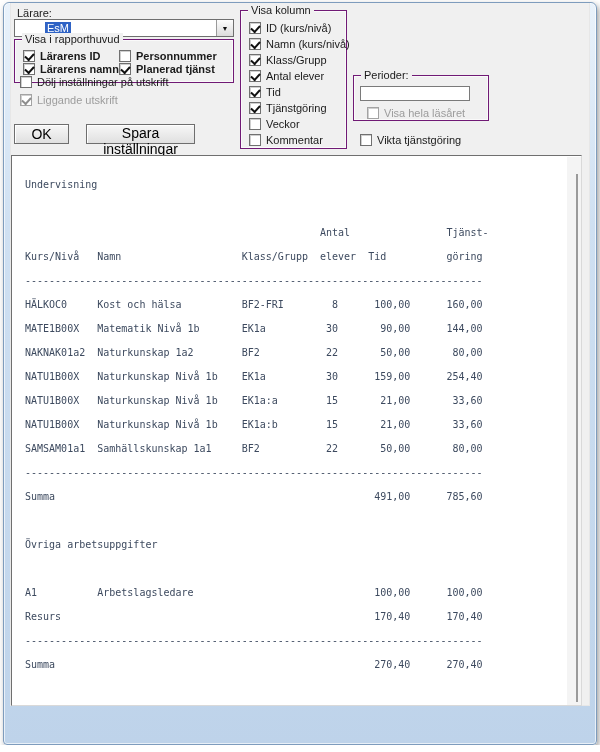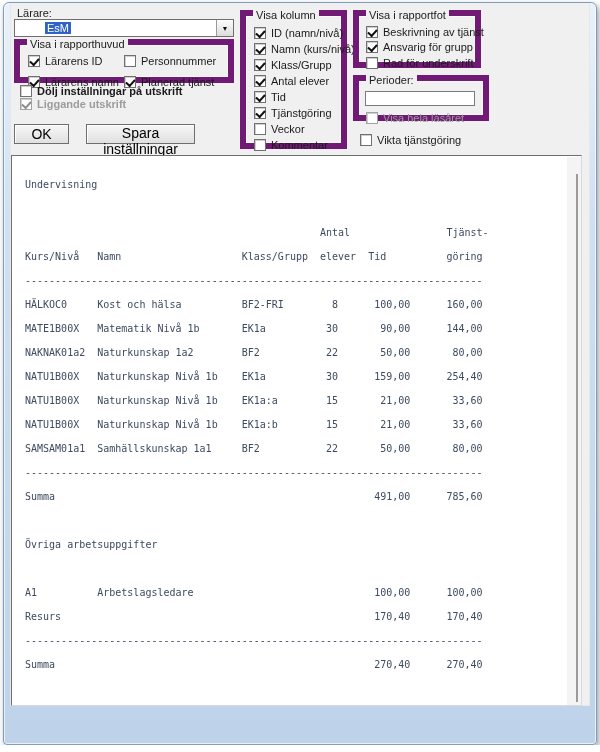--- a/index.html
+++ b/index.html
@@ -51,38 +51,38 @@
     background:#fff;border:1px solid #6f6f6f;display:flex;align-items:center;
   }
   .combo-text{flex:1;padding:1px 2px;font-size:11px;margin-left:28px;}
   .combo-text .sel{background:#2f63c5;color:#fff;padding:0 2px;}
   .combo-arrow{
     width:17px;align-self:stretch;display:flex;align-items:center;justify-content:center;
     background:linear-gradient(#fdfdfd,#dcdcdc);border-left:1px solid #9a9a9a;
     font-size:7px;color:#111;
   }
   
-  .group{position:absolute;border:6px solid #701a75;box-shadow:inset 0 0 0 1px #fafafa;}
+  .group{position:absolute;border:1px solid #701a75;box-shadow:inset 0 0 0 1px #fafafa;}
   .group>.gtitle{
     position:absolute;top:-7px;left:7px;background:#f0f0f0;padding:0 3px;
     font-size:11px;white-space:nowrap;
   }
   
   .cbrow{display:flex;align-items:center;gap:5px;height:13px;}
   .cb{flex:0 0 auto;width:12px;height:12px;background:#fff;border:1px solid #707070;box-shadow:inset 1px 1px 0 #cfcfcf;position:relative;}
   .cb.checked::after{
     content:"";position:absolute;left:1px;top:2px;width:7px;height:4px;
     border-left:2px solid #111;border-bottom:2px solid #111;transform:rotate(-48deg);
   }
   .cb.disabled{border-color:#a3a3a3;}
   .cb.disabled.checked::after{border-color:#8d8d8d;}
   .cblabel{white-space:nowrap;}
   .cblabel.disabled{color:#9c9c9c;}
   .stack{position:absolute;display:flex;flex-direction:column;}
-  .grid2{position:absolute;display:grid;grid-template-columns:96px auto;row-gap:8px;}
+  .grid2{position:absolute;display:grid;grid-template-columns:96px auto;row-gap:0;font-weight:bold;}
   
   .btn{
     position:absolute;height:20px;font-size:14px;font-family:"Liberation Sans",sans-serif;
     background:linear-gradient(#f7f7f7,#e0e0e0);border:1px solid #6e6e6e;
     box-shadow:inset 1px 1px 0 #ffffff;color:#000;padding:0 4px;text-align:center;
   }
   
   .txtinput{
     position:absolute;width:110px;height:15px;background:#fff;border:1px solid #7a7a7a;
     font-size:11px;padding:0 2px;font-family:"Liberation Sans",sans-serif;
@@ -130,21 +130,21 @@
               <span class="cb checked"></span>
               <span class="cblabel">Lärarens namn</span>
             </div>
             <div class="cbrow">
               <span class="cb checked"></span>
               <span class="cblabel">Planerad tjänst</span>
             </div>
           </div>
       </div>
 
-      <div class="stack" style="left:9px;top:81px;font-weight:bold;">
+      <div class="stack" style="left:9px;top:72px;gap:5px;">
         <div>
             <div class="cbrow">
               <span class="cb"></span>
               <span class="cblabel">Dölj inställningar på utskrift</span>
             </div>
           </div>
         <div>
             <div class="cbrow">
               <span class="cb checked disabled"></span>
               <span class="cblabel disabled">Liggande utskrift</span>
@@ -153,21 +153,21 @@
       </div>
 
       <button class="btn" style="left:3px;top:121px;width:55px;">OK</button>
       <button class="btn" style="left:75px;top:121px;width:109px;">Spara inställningar</button>
 
       <div class="group" style="left:229px;top:7px;width:107px;height:139px;">
         <div class="gtitle">Visa kolumn</div>
         <div class="stack" style="left:8px;top:10px;gap:3.1px;">
             <div class="cbrow">
               <span class="cb checked"></span>
-              <span class="cblabel">ID (namn/nivå)</span>
+              <span class="cblabel">ID (kurs/nivå)</span>
             </div>
             <div class="cbrow">
               <span class="cb checked"></span>
               <span class="cblabel">Namn (kurs/nivå)</span>
             </div>
             <div class="cbrow">
               <span class="cb checked"></span>
               <span class="cblabel">Klass/Grupp</span>
             </div>
             <div class="cbrow">
@@ -186,42 +186,25 @@
               <span class="cb"></span>
               <span class="cblabel">Veckor</span>
             </div>
             <div class="cbrow">
               <span class="cb"></span>
               <span class="cblabel">Kommentar</span>
             </div>
           </div>
       </div>
 
-      <div class="group" style="left:342px;top:7px;width:128px;height:58px;">
-        <div class="gtitle">Visa i rapportfot</div>
-        <div class="stack" style="left:7px;top:9px;gap:2.5px;">
-            <div class="cbrow">
-              <span class="cb checked"></span>
-              <span class="cblabel">Beskrivning av tjänst</span>
-            </div>
-            <div class="cbrow">
-              <span class="cb checked"></span>
-              <span class="cblabel">Ansvarig för grupp</span>
-            </div>
-            <div class="cbrow">
-              <span class="cb"></span>
-              <span class="cblabel">Rad för underskrift</span>
-            </div>
-          </div>
-      </div>
 
       <div class="group" style="left:342px;top:72px;width:136px;height:46px;">
         <div class="gtitle">Perioder:</div>
         <input class="txtinput" style="left: 6px; top: 10px;" value="">
-        <div class="stack" style="left:7px;top:30px;">
+        <div class="stack" style="left:13px;top:30px;">
           <div>
               <div class="cbrow">
                 <span class="cb disabled"></span>
                 <span class="cblabel disabled">Visa hela läsåret</span>
               </div>
             </div>
         </div>
       </div>
 
       <div class="stack" style="left:349px;top:130px;">

